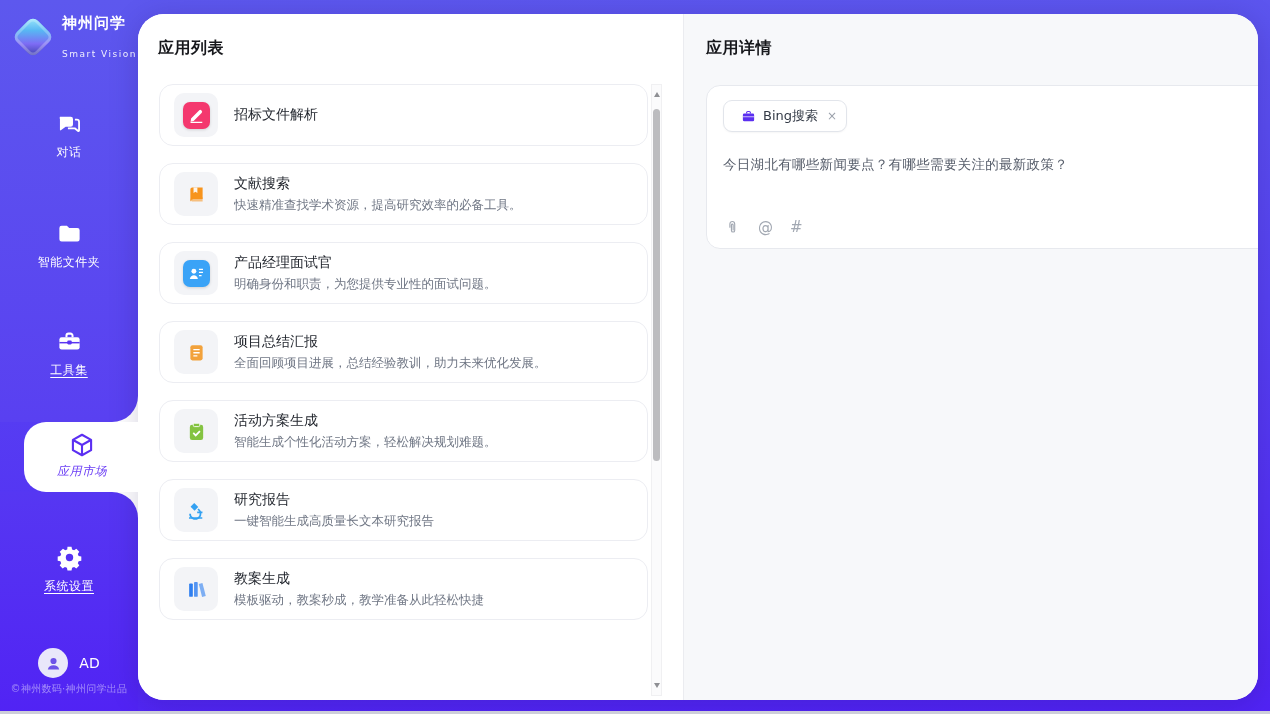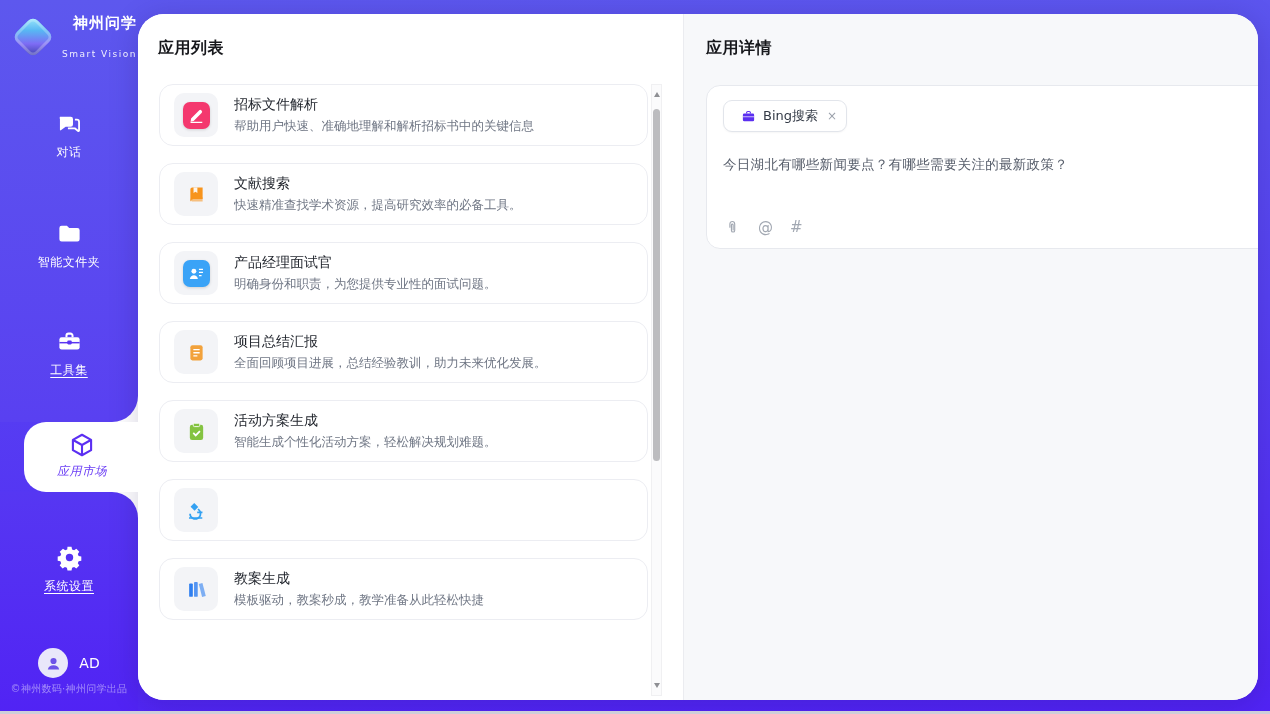--- a/index.html
+++ b/index.html
@@ -59,21 +59,21 @@
   .chip-label { font-size:13px; color:#333a46; }
   .chip-x { font-size:12px; color:#9ba1ab; margin-left:2px; cursor:pointer; }
   .query { margin-top:24px; font-size:13.5px; color:#565d6a; letter-spacing:.3px; }
   .attach-row { position:absolute; left:17px; bottom:12px; display:flex; align-items:center; gap:17px; color:#a2a8b2; }
   .attach-row svg { width:17px; height:17px; display:block; }
   .txt-ic { font-size:15px; color:#a2a8b2; cursor:pointer; }
   .run-btn { margin-top:26px; align-self:flex-end; background:#e9e2fd; color:#7a4ff5;
     border:none; border-radius:8px; padding:8px 4px; font-size:14px; font-family:inherit; cursor:pointer; }
 
   
-  .logo { position:absolute; left:14px; top:14px; width:124px; display:flex; align-items:center; gap:10px;text-align:right; }
+  .logo { position:absolute; left:14px; top:14px; width:124px; display:flex; align-items:center; gap:10px; }
   .logo-diamond { width:30px; height:30px; margin:4px; border-radius:7px; transform:rotate(45deg);
     background:linear-gradient(135deg,#a6f0fb 0%,#58b6f3 35%,#7e6cf5 66%,#333a9e 100%);
     box-shadow:inset 0 0 0 3px rgba(255,255,255,.25); }
   .logo-title { font-size:15px; font-weight:bold; color:#fff; letter-spacing:1px; }
   .logo-sub { font-size:9px; color:rgba(255,255,255,.9); letter-spacing:1.5px; margin-top:16px; }
 
   .sb-item { position:absolute; left:0; width:138px; display:flex; flex-direction:column; align-items:center; cursor:pointer; }
   .sb-item .sb-ic svg { width:27px; height:27px; display:block; }
   .sb-label { font-size:12px; color:#ffffff; margin-top:7px; letter-spacing:.5px; }
   .sb-label.underline { text-decoration:underline; text-underline-offset:3px; }
@@ -112,21 +112,20 @@
     <div class="icon-sq">
       <span class="icon-inner solid" style="color: rgb(244, 56, 110); background: rgb(244, 56, 110);">
                 <svg viewBox="0 0 24 24">
                   <path d="M5.8 15.3 14.9 6.2a1.9 1.9 0 0 1 2.7 0l.2.2a1.9 1.9 0 0 1 0 2.7l-9.1 9.1-3.4.8z" fill="#fff"></path>
                   <path d="M5.2 19.8h13.4" stroke="#fff" stroke-width="1.5"></path>
                 </svg>
               </span>
     </div>
     <div class="card-txt">
       <div class="card-title">招标文件解析</div>
-      <div class="card-desc">帮助用户快速、准确地理解和解析招标书中的关键信息</div>
     </div>
   </div>
 
   <div class="card">
     <div class="icon-sq">
       <span class="icon-inner" style="color: rgb(247, 148, 29);">
                 <svg viewBox="0 0 24 24">
                   <path d="M5 6.2C5 5 6 4 7.2 4H19v13.2H8.6A3.6 3.6 0 0 0 5 20.2z" fill="currentColor"></path>
                   <path d="M5 18.4a3.6 3.6 0 0 1 3.6-3.4H19V20H7.2A2.2 2.2 0 0 1 5 18.4z" fill="currentColor" opacity=".55"></path>
                   <path d="M8.6 4v6.4l2.2-1.5 2.2 1.5V4z" fill="#fff" opacity=".9"></path>
@@ -189,20 +188,24 @@
 
   <div class="card">
     <div class="icon-sq">
       <span class="icon-inner" style="color: rgb(51, 161, 242);">
                 <svg viewBox="0 0 24 24">
                   <path d="M9.4 3.4l4.6 4.6-4.2 4.2-4.6-4.6z" fill="currentColor"></path>
                   <path d="M13.6 10.4a6 6 0 1 1-9 5.2" stroke="currentColor" stroke-width="1.9" fill="none"></path>
                   <path d="M3.4 20.6h15.2M12.8 14.2h6" stroke="currentColor" stroke-width="1.9"></path>
                 </svg>
               </span>
+    </div>
+    <div class="card-txt">
+      <div class="card-title">研究报告</div>
+      <div class="card-desc">一键智能生成高质量长文本研究报告</div>
     </div>
   </div>
 
   <div class="card">
     <div class="icon-sq">
       <span class="icon-inner" style="color: rgb(47, 127, 240);">
                 <svg viewBox="0 0 24 24">
                   <rect x="3.6" y="5" width="4.2" height="15.4" rx="1" fill="currentColor"></rect>
                   <rect x="9.2" y="3.4" width="4.2" height="17" rx="1" fill="currentColor" opacity=".82"></rect>
                   <path d="M14.6 5.6l4.2-1.1 3.8 14.9-4.2 1.1z" fill="currentColor" opacity=".6"></path>

